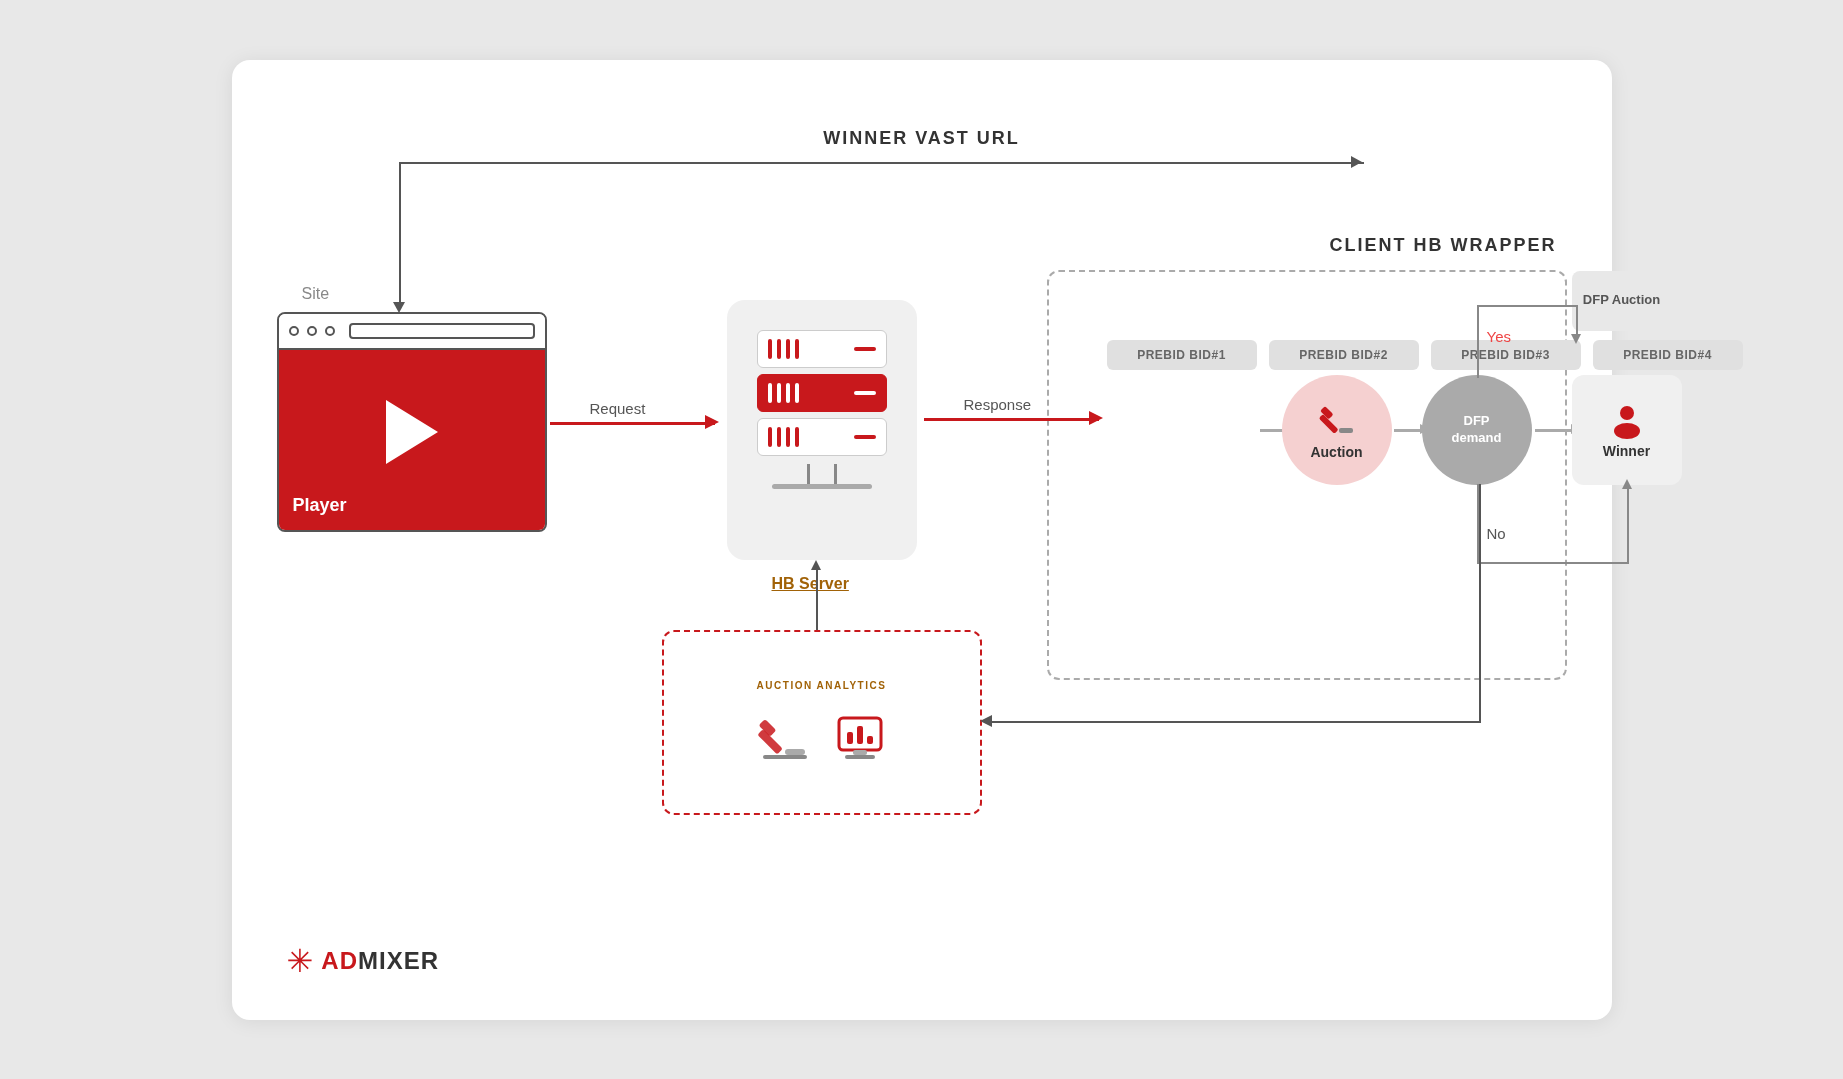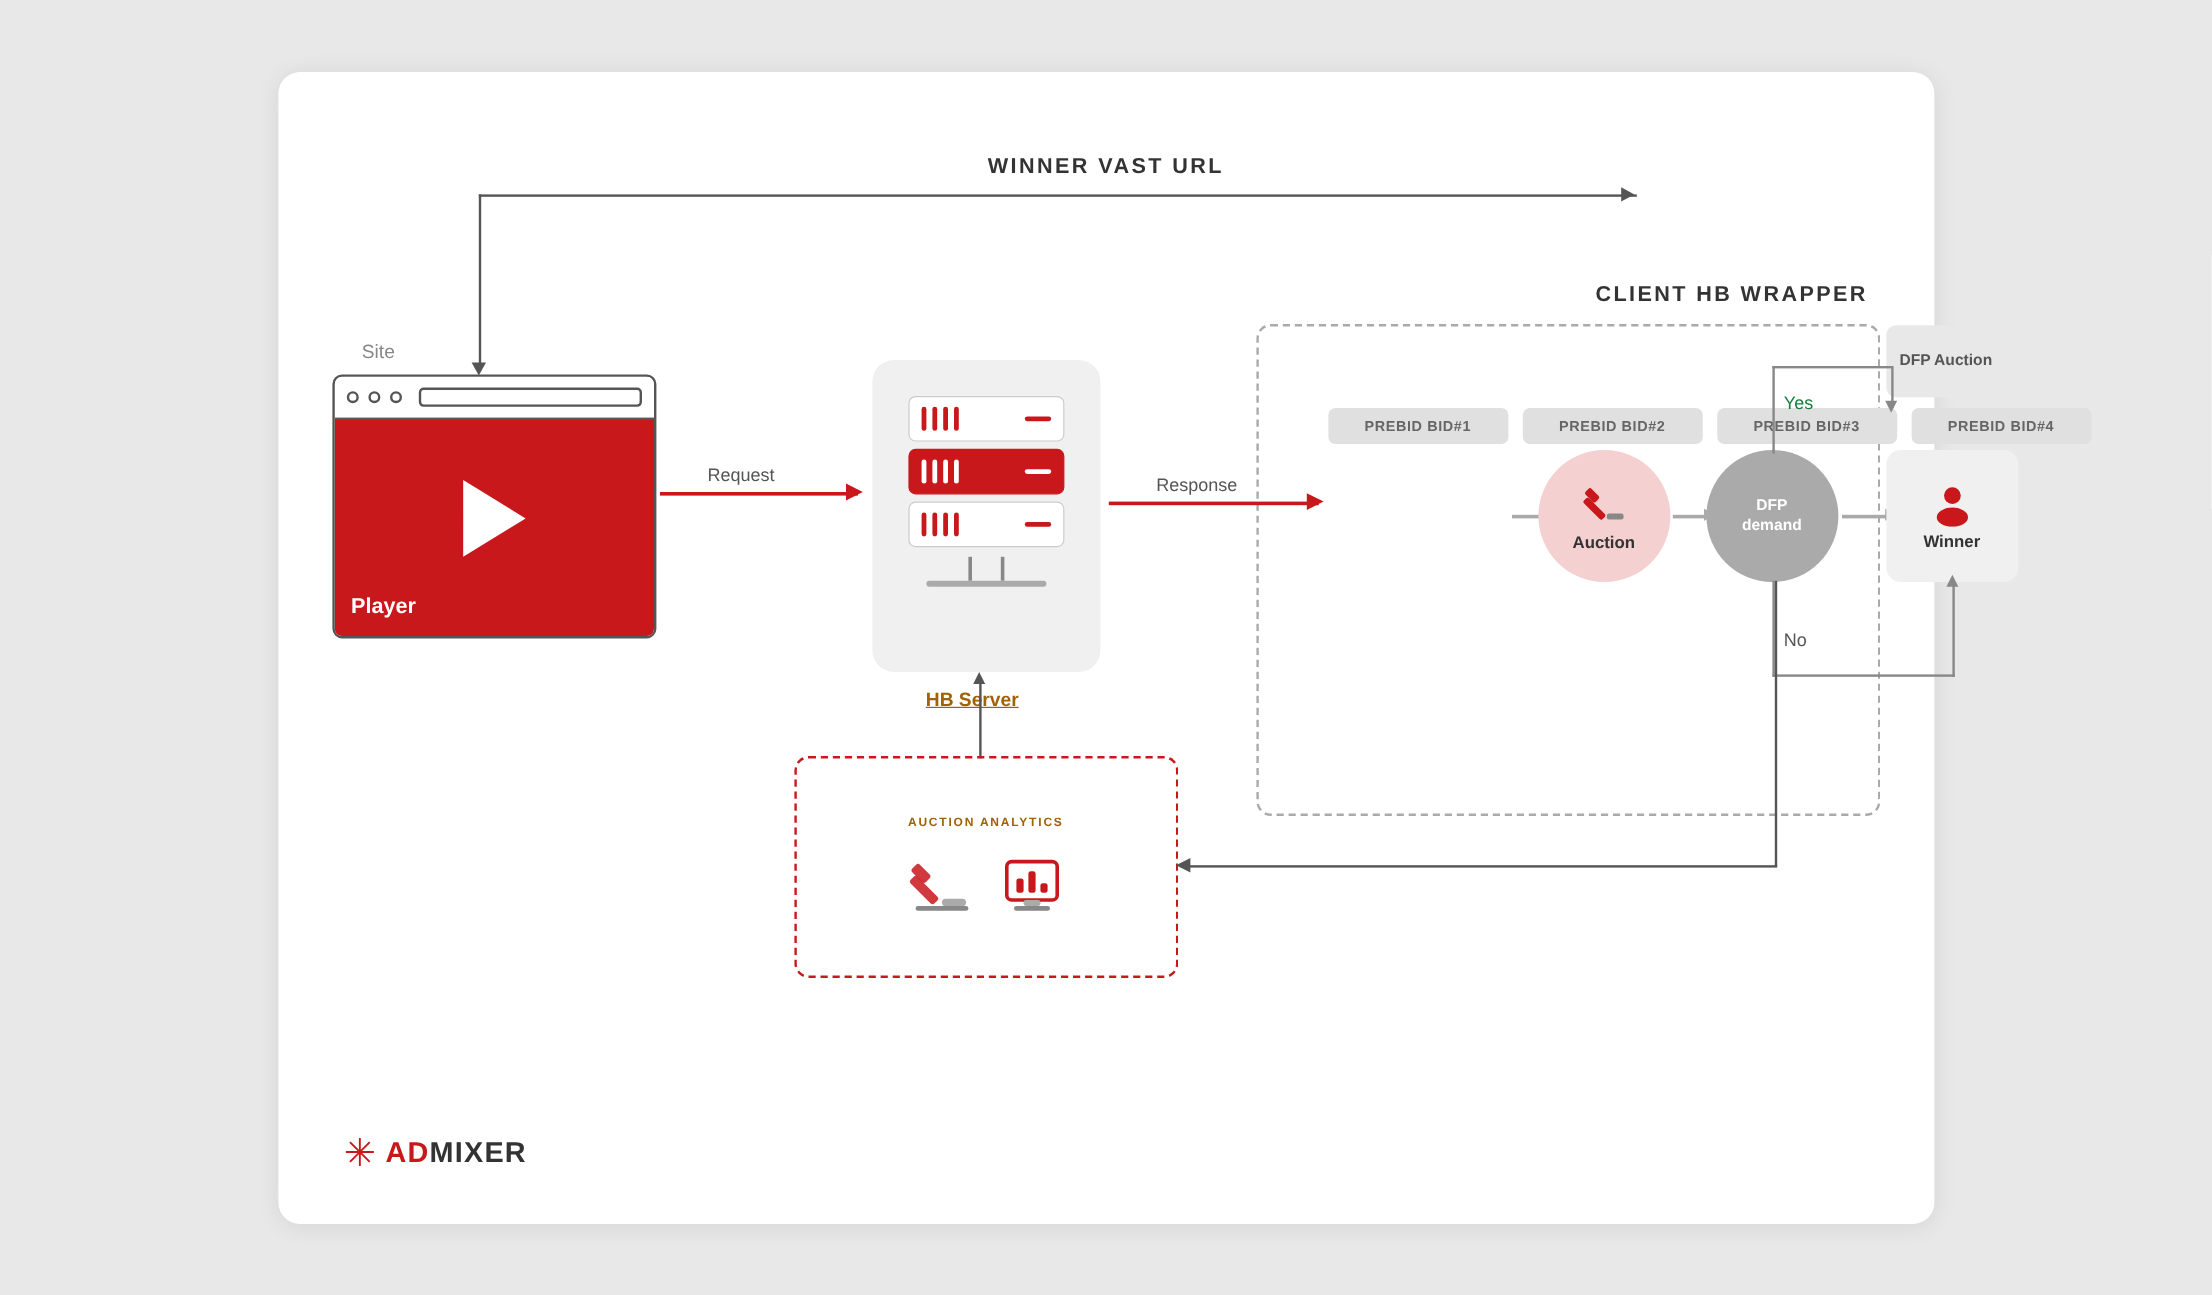--- a/index.html
+++ b/index.html
@@ -286,21 +286,21 @@
       text-align: center;
       line-height: 1.3;
     }
 
     
     .yes-label {
       position: absolute;
       top: 268px;
       left: 1255px;
       font-size: 15px;
-      color: #15803d;
+      color: #ef4444;
     }
 
     
     .no-label {
       position: absolute;
       top: 465px;
       left: 1255px;
       font-size: 15px;
       color: #555;
     }
@@ -388,21 +388,21 @@
       <span class="dot"></span>
       <span class="dot"></span>
       <div class="player-box-urlbar"></div>
     </div>
     <div class="player-content">
       <div class="play-btn"></div>
       <span class="player-label-text">Player</span>
     </div>
   </div>
 
-  <div style="position:absolute; top:350px; left:318px;text-decoration:underline;">
+  <div style="position:absolute; top:362px; left:318px;text-decoration:underline;">
     <div style="width:165px; height:3px; background:#c8181c; position:relative;">
       <div style="position:absolute; right:-11px; top:-7px; border:7px solid transparent; border-left:14px solid #c8181c;"></div>
     </div>
     <div style="position:absolute; top:-22px; left:40px; color:#555; font-size:15px; font-weight:500;">Request</div>
   </div>
 
   <div class="hb-server-box">
 
     <div class="server-icon">
       <div class="server-disk">

